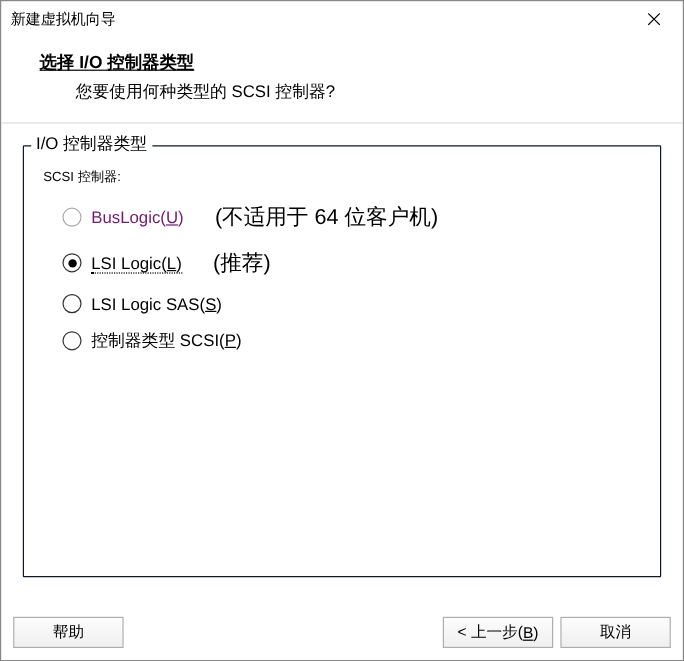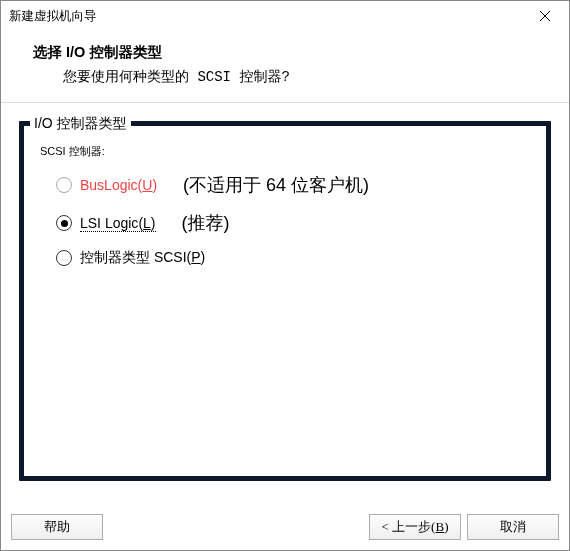--- a/index.html
+++ b/index.html
@@ -40,41 +40,41 @@
   }
   .close-btn svg { stroke: #000; stroke-width: 1; }
 
   .header {
     padding: 12px 4px 16px 32px;
   }
   .header .title {
     font-weight: 700;
     font-size: 14.5px;
     margin-bottom: 6px;
+    text-decoration: underline;
   }
   .header .question {
     font-size: 14px;
     padding-left: 30px;
-    font-family: Liberation Mono, monospace;
   }
 
   .divider {
     height: 1px;
     background: #dcdcdc;
   }
 
   .content {
     flex: 1;
     padding: 14px 18px 10px 18px;
     font-size: 14px;
   }
 
   .group {
     position: relative;
-    border: 5px solid #0f172a;
+    border: 1px solid #0f172a;
     border-radius: 1px;
     padding: 18px 16px 24px 16px;
     margin-top: 4px;
     height: 360px;
     box-sizing: border-box;
   }
   .group-label {
     position: absolute;
     top: -11px;
     left: 6px;
@@ -108,21 +108,21 @@
   .radio.disabled { border-color: #aaa; }
   .radio.checked::after {
     content: "";
     width: 7px;
     height: 7px;
     background: #000;
     border-radius: 50%;
     display: block;
   }
   .opt-text { display: inline; }
-  .opt-text.disabled { color: #ef4444; }
+  .opt-text.disabled { color: #701a75; }
   .opt-text .dotted {
     border-bottom: 1px dotted #000;
     padding-bottom: 0px;
   }
   .uline { text-decoration: underline; }
   .hint { margin-left: 18px; font-size: 18px; }
 
   .footer {
     border-top: 1px solid transparent;
     padding: 6px 10px 10px 10px;
@@ -130,21 +130,21 @@
     align-items: center;
   }
   .footer .spacer { flex: 1; }
   .btn {
     height: 26px;
     min-width: 92px;
     box-sizing: border-box;
     background: linear-gradient(#fdfdfd,#efefef);
     border: 1px solid #adadad;
     font-size: 13px;
-    font-family: Liberation Serif, serif;
+    font-family: Liberation Sans, sans-serif;
     display: inline-flex;
     align-items: center;
     justify-content: center;
     padding: 0 10px;
     cursor: default;
     margin-left: 6px;
   }
   .btn:first-child { margin-left: 0; }
   .btn.default {
     border: 1px solid #0078d7;
@@ -189,20 +189,26 @@
       </div>
 
       <div class="radio-row">
         <span class="radio checked"></span>
         <span class="opt-text">
           <span class="dotted"><span>LSI Logic</span>(<span class="uline">L</span>)</span>
         </span>
         <span class="hint">(推荐)</span>
       </div>
 
+      <div class="radio-row">
+        <span class="radio"></span>
+        <span class="opt-text">
+          <span>LSI Logic SAS</span>(<span class="uline">S</span>)
+        </span>
+      </div>
 
       <div class="radio-row">
         <span class="radio"></span>
         <span class="opt-text">
           <span>控制器类型 SCSI</span>(<span class="uline">P</span>)
         </span>
       </div>
 
     </div>
   </div>

